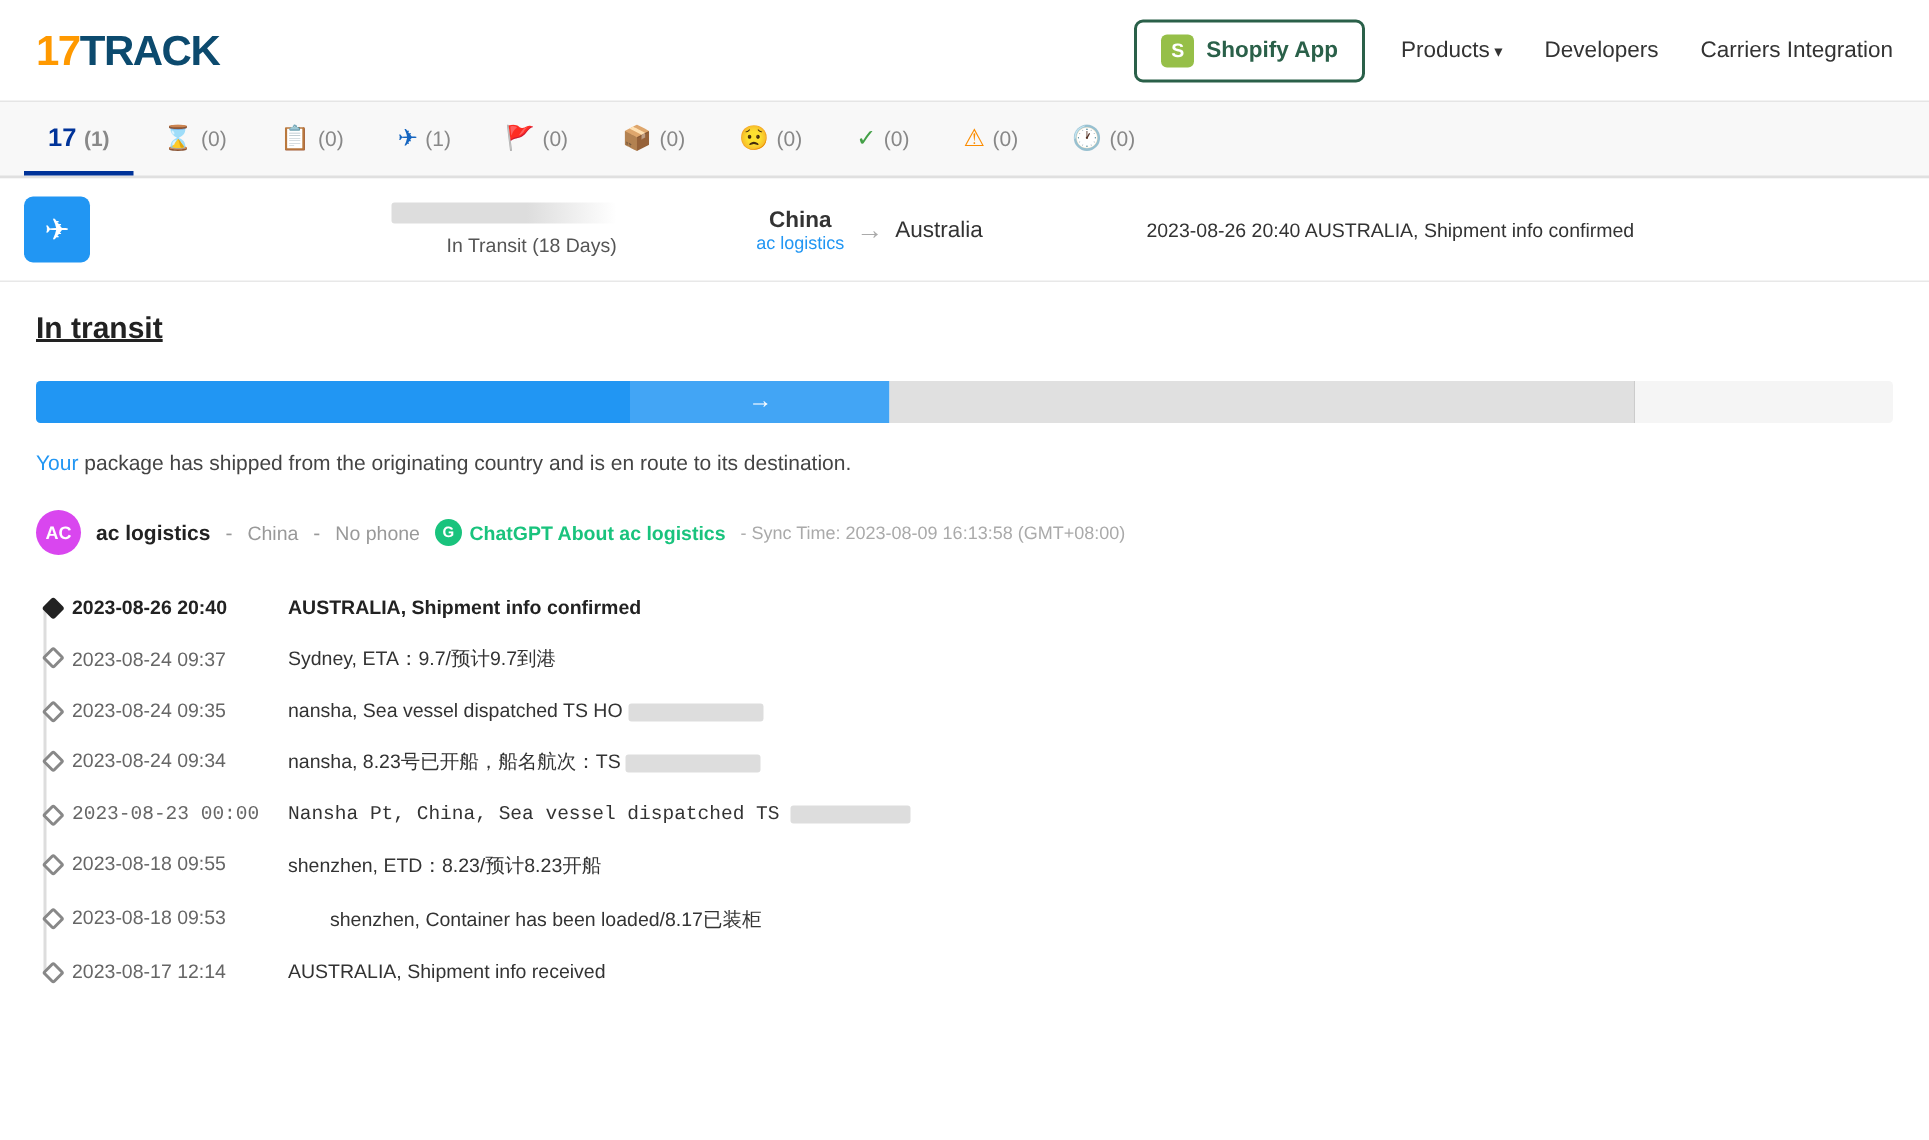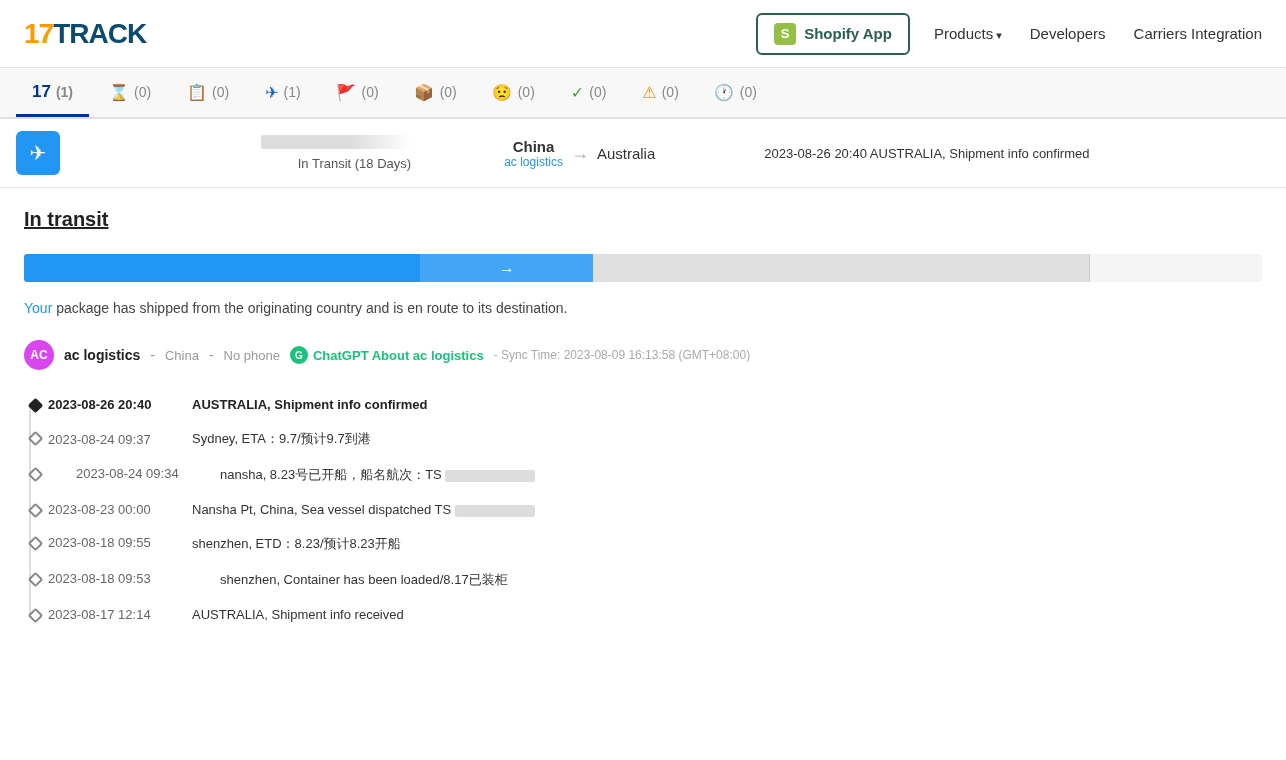--- a/index.html
+++ b/index.html
@@ -340,25 +340,32 @@
       <div style="display: flex; align-items: flex-start; padding: 9px 0px; gap: 14px; position: relative;">
         <div style="width: 11px; height: 11px; border: 2px solid rgb(136, 136, 136); border-radius: 2px; transform: rotate(45deg); background: rgb(255, 255, 255); flex-shrink: 0; margin-top: 3px; position: absolute; left: -18px;"></div>
         <div style="display: flex; align-items: center; gap: 14px;">
           <span style="font-size: 13px; color: rgb(102, 102, 102); min-width: 130px; flex-shrink: 0; font-weight: normal;">2023-08-24 09:37</span>
           <span style="font-size: 13px; color: rgb(51, 51, 51); font-weight: normal;">Sydney, ETA：9.7/预计9.7到港</span>
         </div>
       </div>
       <div style="display: flex; align-items: flex-start; padding: 9px 0px; gap: 14px; position: relative;">
         <div style="width: 11px; height: 11px; border: 2px solid rgb(136, 136, 136); border-radius: 2px; transform: rotate(45deg); background: rgb(255, 255, 255); flex-shrink: 0; margin-top: 3px; position: absolute; left: -18px;"></div>
         <div style="display: flex; align-items: flex-start; gap: 14px;">
-          <span style="font-size: 13px; color: rgb(102, 102, 102); min-width: 130px; flex-shrink: 0; font-weight: normal; margin-left: 28px;">2023-08-24 09:34</span>
+          <span style="font-size: 13px; color: rgb(102, 102, 102); min-width: 130px; flex-shrink: 0; font-weight: normal;">2023-08-24 09:35</span>
+          <span style="font-size: 13px; color: rgb(51, 51, 51); font-weight: normal;">nansha, Sea vessel dispatched TS HO <span style="display: inline-block; width: 90px; height: 12px; background: rgb(221, 221, 221); border-radius: 2px; vertical-align: middle;"></span></span>
+        </div>
+      </div>
+      <div style="display: flex; align-items: flex-start; padding: 9px 0px; gap: 14px; position: relative;">
+        <div style="width: 11px; height: 11px; border: 2px solid rgb(136, 136, 136); border-radius: 2px; transform: rotate(45deg); background: rgb(255, 255, 255); flex-shrink: 0; margin-top: 3px; position: absolute; left: -18px;"></div>
+        <div style="display: flex; align-items: flex-start; gap: 14px;">
+          <span style="font-size: 13px; color: rgb(102, 102, 102); min-width: 130px; flex-shrink: 0; font-weight: normal;">2023-08-24 09:34</span>
           <span style="font-size: 13px; color: rgb(51, 51, 51); font-weight: normal;">nansha, 8.23号已开船，船名航次：TS  <span style="display: inline-block; width: 90px; height: 12px; background: rgb(221, 221, 221); border-radius: 2px; vertical-align: middle;"></span></span>
         </div>
       </div>
-      <div style="display: flex; align-items: flex-start; padding: 9px 0px; gap: 14px; position: relative;">
+      <div style="display: flex; align-items: flex-start; padding: 9px 0px; gap: 14px; position: relative; font-family: Liberation Mono, monospace;">
         <div style="width: 11px; height: 11px; border: 2px solid rgb(136, 136, 136); border-radius: 2px; transform: rotate(45deg); background: rgb(255, 255, 255); flex-shrink: 0; margin-top: 3px; position: absolute; left: -18px;"></div>
         <div style="display: flex; align-items: flex-start; gap: 14px;">
           <span style="font-size: 13px; color: rgb(102, 102, 102); min-width: 130px; flex-shrink: 0; font-weight: normal;">2023-08-23 00:00</span>
           <span style="font-size: 13px; color: rgb(51, 51, 51); font-weight: normal;">Nansha Pt, China, Sea vessel dispatched TS  <span style="display: inline-block; width: 80px; height: 12px; background: rgb(221, 221, 221); border-radius: 2px; vertical-align: middle;"></span></span>
         </div>
       </div>
       <div style="display: flex; align-items: flex-start; padding: 9px 0px; gap: 14px; position: relative;">
         <div style="width: 11px; height: 11px; border: 2px solid rgb(136, 136, 136); border-radius: 2px; transform: rotate(45deg); background: rgb(255, 255, 255); flex-shrink: 0; margin-top: 3px; position: absolute; left: -18px;"></div>
         <div style="display: flex; align-items: flex-start; gap: 14px;">
           <span style="font-size: 13px; color: rgb(102, 102, 102); min-width: 130px; flex-shrink: 0; font-weight: normal;">2023-08-18 09:55</span>

